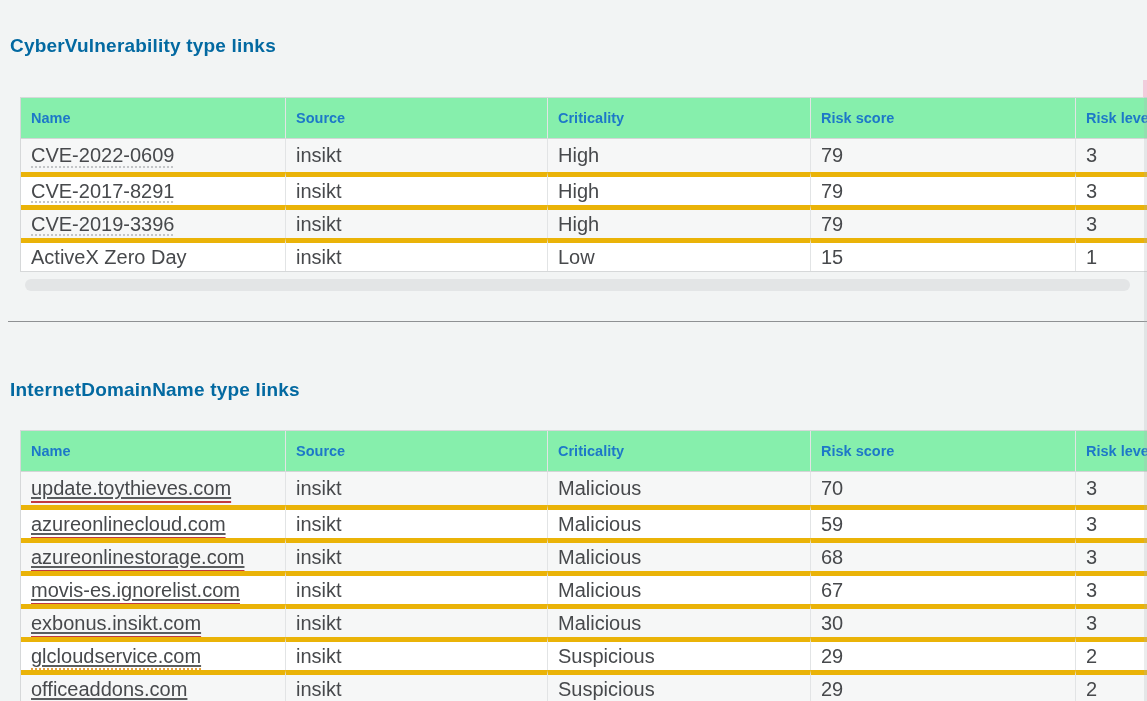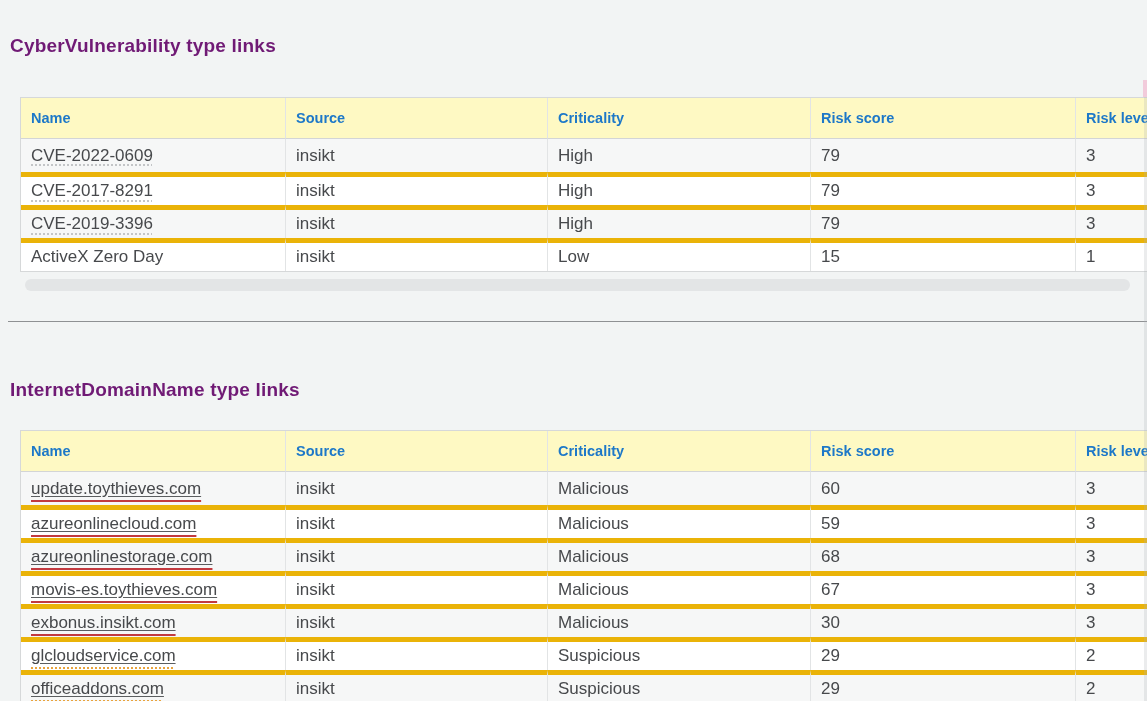--- a/index.html
+++ b/index.html
@@ -5,21 +5,21 @@
   * { box-sizing: border-box; }
   html, body { margin: 0; padding: 0; }
   body {
     width: 1147px; height: 701px;
     position: relative; overflow: hidden;
     background: #f2f4f4;
     font-family: "Liberation Sans", "DejaVu Sans", sans-serif;
   }
   .section-title {
     position: absolute; left: 10px;
-    font-size: 19px; font-weight: bold; color: #701a75;
+    font-size: 19px; font-weight: bold; color: #0369a1;
     letter-spacing: 0.2px;
   }
   #title-0 { top: 19px; }
   #title-1 { top: 363px; }
 
   table.rf-table {
     position: absolute; left: 20px;
     width: 1485px; table-layout: fixed;
     border-collapse: separate; border-spacing: 0;
     background: #ffffff;
@@ -31,31 +31,31 @@
   col.c0 { width: 265px; }
   col.c1 { width: 262px; }
   col.c2 { width: 263px; }
   col.c3 { width: 265px; }
   col.c4 { width: 430px; }
 
   .rf-table th {
     height: 41px; padding: 0 8px 0 10px;
     text-align: left; vertical-align: middle;
     font-size: 14.5px; font-weight: 700; color: #1d78c8;
-    background: #fef9c3;
+    background: #86efac;
     border-right: 1px solid #e2e4e5;
     border-bottom: 1px solid #d3d5d6;
     cursor: pointer;
   }
   .rf-table th:last-child { border-right: none; }
 
   .rf-table td {
     height: 33px; padding: 0 8px 0 10px;
     vertical-align: middle;
-    font-size: 17px; color: #47494c;
+    font-size: 20px; color: #47494c;
     border-right: 1px solid #e2e4e5;
     white-space: nowrap; overflow: hidden;
   }
   .rf-table td:last-child { border-right: none; }
   .rf-table tbody tr:nth-child(odd) td { background: #f6f7f7; }
   .rf-table tbody tr:nth-child(even) td { background: #ffffff; }
   .rf-table tbody tr + tr td { border-top: 5px solid #eab308; }
 
   a.name-link { color: #47494c; text-decoration: none; cursor: pointer; }
   
@@ -180,39 +180,39 @@
         <th>Criticality</th>
         <th>Risk score</th>
         <th>Risk level</th>
       </tr>
     </thead>
   <tbody>
       <tr>
         <td><a class="name-link underline-malicious"><span class="nl-outer"><span class="nl-inner">update.toythieves.com</span></span></a></td>
         <td>insikt</td>
         <td>Malicious</td>
-        <td>60</td>
+        <td>70</td>
         <td>3</td>
       </tr>
       <tr>
         <td><a class="name-link underline-malicious"><span class="nl-outer"><span class="nl-inner">azureonlinecloud.com</span></span></a></td>
         <td>insikt</td>
         <td>Malicious</td>
         <td>59</td>
         <td>3</td>
       </tr>
       <tr>
         <td><a class="name-link underline-malicious"><span class="nl-outer"><span class="nl-inner">azureonlinestorage.com</span></span></a></td>
         <td>insikt</td>
         <td>Malicious</td>
         <td>68</td>
         <td>3</td>
       </tr>
       <tr>
-        <td><a class="name-link underline-malicious"><span class="nl-outer"><span class="nl-inner">movis-es.toythieves.com</span></span></a></td>
+        <td><a class="name-link underline-malicious"><span class="nl-outer"><span class="nl-inner">movis-es.ignorelist.com</span></span></a></td>
         <td>insikt</td>
         <td>Malicious</td>
         <td>67</td>
         <td>3</td>
       </tr>
       <tr>
         <td><a class="name-link underline-malicious"><span class="nl-outer"><span class="nl-inner">exbonus.insikt.com</span></span></a></td>
         <td>insikt</td>
         <td>Malicious</td>
         <td>30</td>

